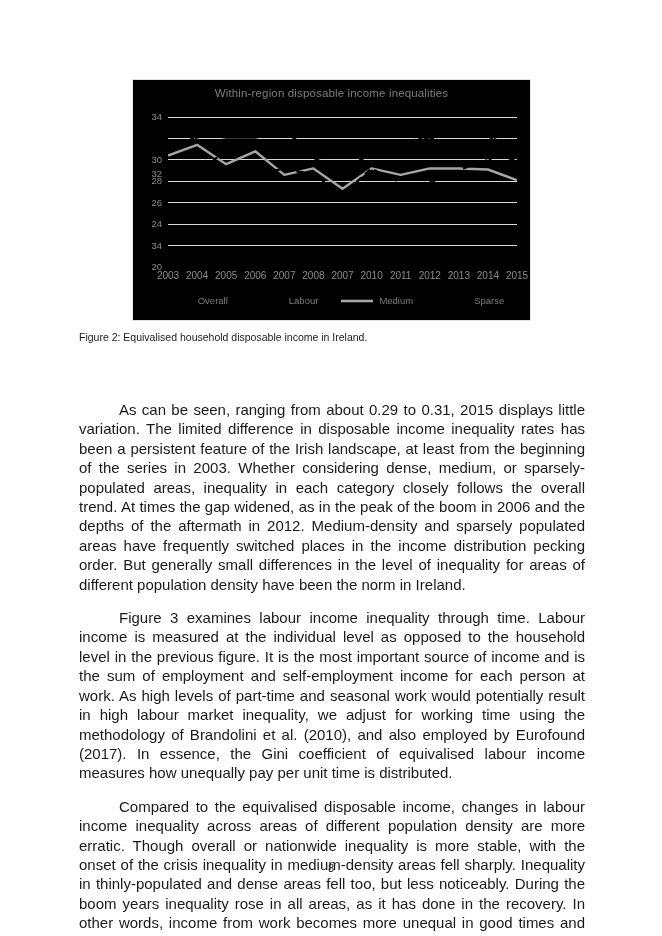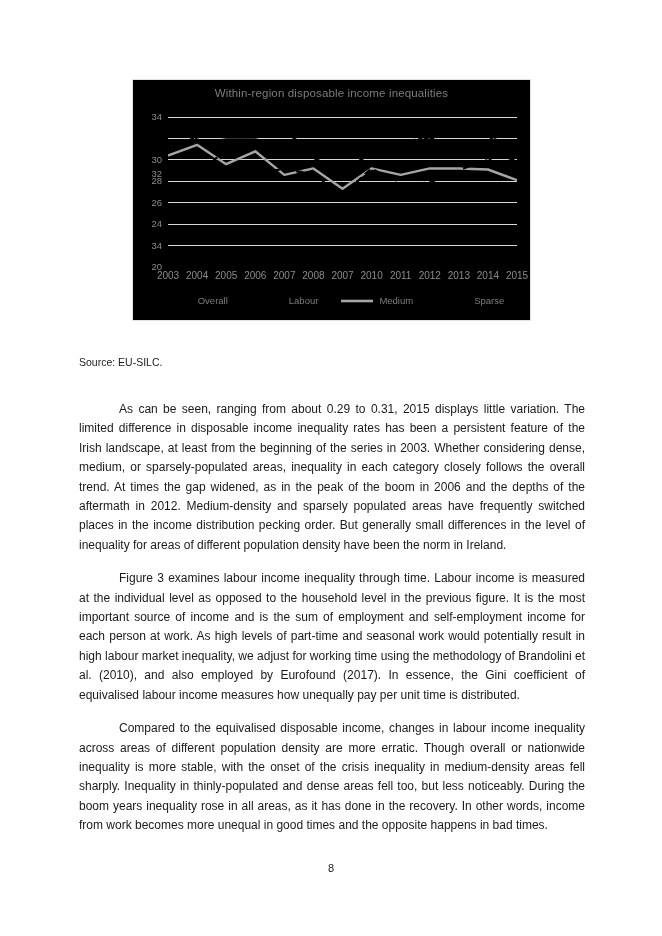--- a/index.html
+++ b/index.html
@@ -130,21 +130,21 @@
 
   
   .body-wrap {
     position: absolute;
     left: 79px;
     top: 400px;
     width: 506px;
   }
   p.para {
     margin: 0 0 14px 0;
-    font-size: 12px;
+    font-size: 15px;
     line-height: 19.4px;
     text-align: justify;
     text-indent: 40px;
     color: #1a1a1a;
     font-family: "Liberation Sans", sans-serif;
     hyphens: none;
   }
   p.para:last-child { margin-bottom: 12px; }
 
   .page-number {
@@ -232,22 +232,22 @@
         </div>
         <div class="legend-item">
           <svg width="34" height="8" class="legend-key">
             <line x1="1" x2="33" y1="4" y2="4" stroke="#000000" stroke-width="2.6" stroke-linecap="butt" stroke-dasharray="7.800000000000001,5.2"></line>
           </svg>
           <span class="legend-text">Sparse</span>
         </div>
       </div>
   </div>
 
-
-  <div class="caption caption-2">Source: EU-SILC.</div>
+  <div class="caption caption-1">Figure 2: Equivalised household disposable income in Ireland.</div>
+
 
   <div class="body-wrap">
     <p class="para">As can be seen, ranging from about 0.29 to 0.31, 2015 displays little variation. The limited difference in disposable income inequality rates has been a persistent feature of the Irish landscape, at least from the beginning of the series in 2003. Whether considering dense, medium, or sparsely-populated areas, inequality in each category closely follows the overall trend. At times the gap widened, as in the peak of the boom in 2006 and the depths of the aftermath in 2012. Medium-density and sparsely populated areas have frequently switched places in the income distribution pecking order. But generally small differences in the level of inequality for areas of different population density have been the norm in Ireland.</p>
     <p class="para">Figure 3 examines labour income inequality through time. Labour income is measured at the individual level as opposed to the household level in the previous figure. It is the most important source of income and is the sum of employment and self-employment income for each person at work. As high levels of part-time and seasonal work would potentially result in high labour market inequality, we adjust for working time using the methodology of Brandolini et al. (2010), and also employed by Eurofound (2017). In essence, the Gini coefficient of equivalised labour income measures how unequally pay per unit time is distributed.</p>
     <p class="para">Compared to the equivalised disposable income, changes in labour income inequality across areas of different population density are more erratic. Though overall or nationwide inequality is more stable, with the onset of the crisis inequality in medium-density areas fell sharply. Inequality in thinly-populated and dense areas fell too, but less noticeably. During the boom years inequality rose in all areas, as it has done in the recovery. In other words, income from work becomes more unequal in good times and the opposite happens in bad times.</p>
   </div>
 
   <div class="page-number">8</div>
 
 </div>

